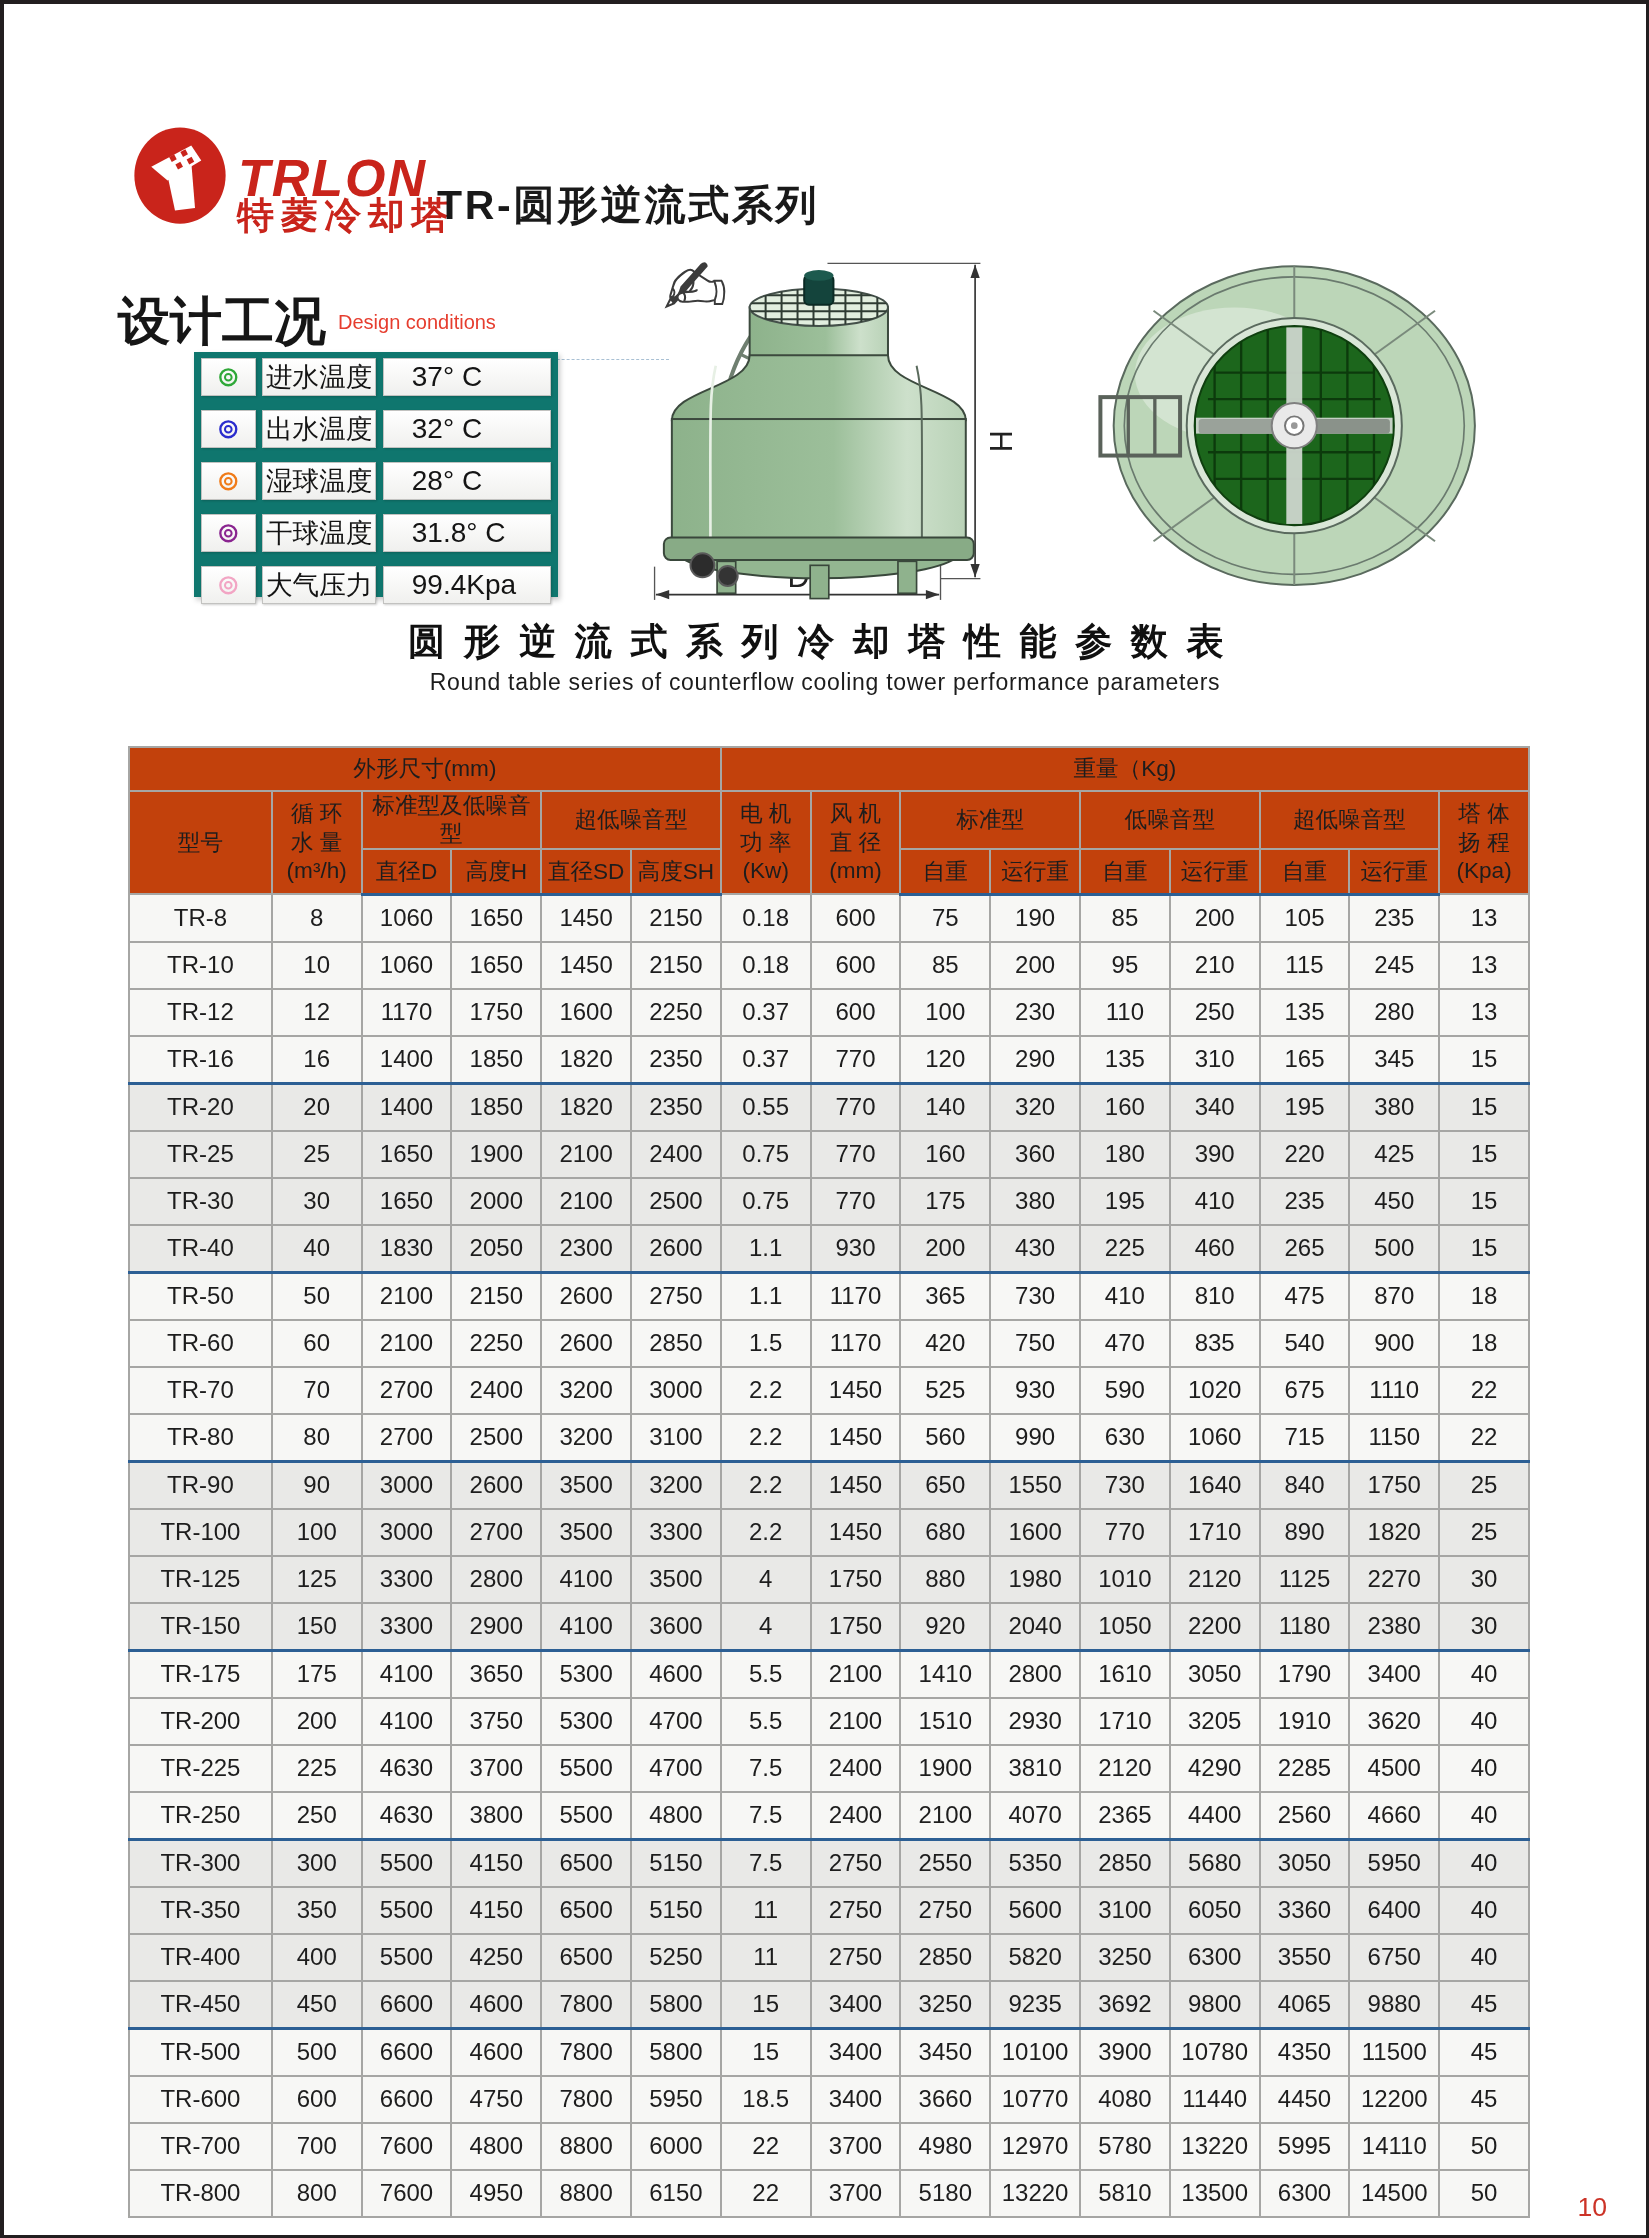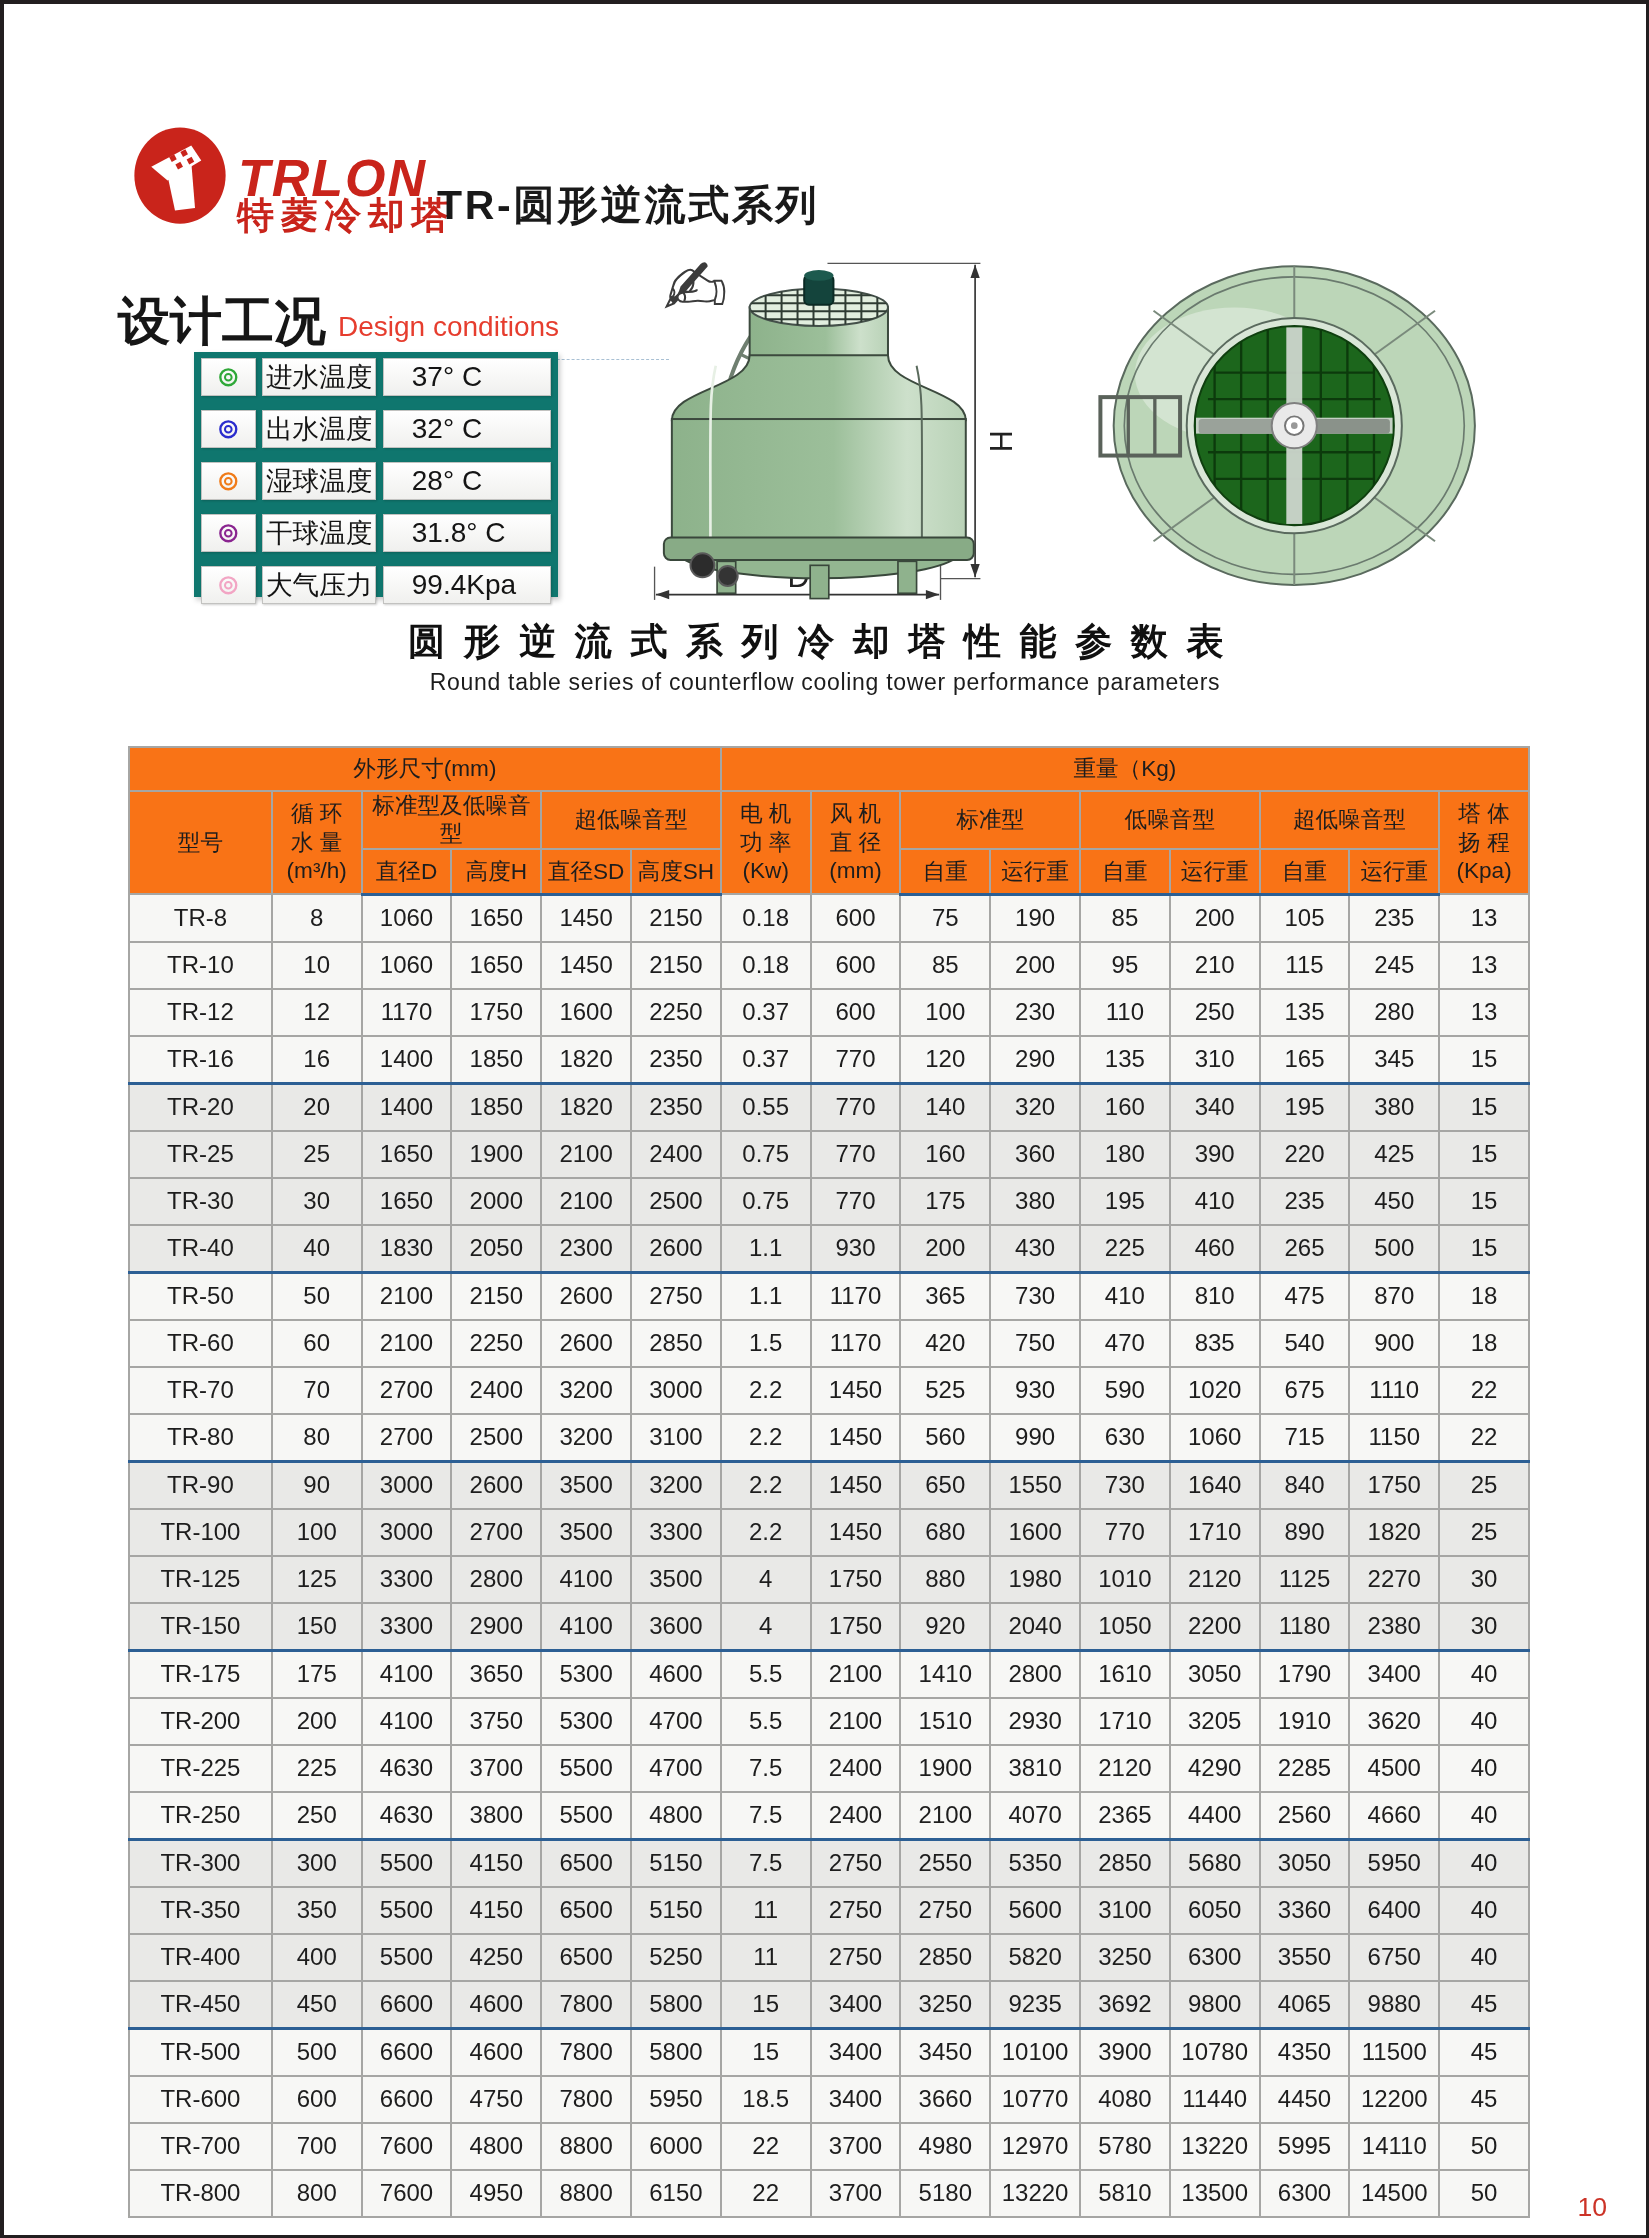--- a/index.html
+++ b/index.html
@@ -20,21 +20,21 @@
   .brand-sub{
     position:absolute;left:233px;top:187px;font-size:37px;font-weight:700;
     color:#c9241b;letter-spacing:6.6px;
   }
   .series-title{
     position:absolute;left:433px;top:174px;font-size:41px;font-weight:700;
     color:#191919;letter-spacing:2.7px;
   }
   
   .dc-heading-cn{position:absolute;left:114px;top:283px;font-size:52px;font-weight:600;color:#161616;}
-  .dc-heading-en{position:absolute;left:334px;top:307px;font-size:28px;color:#e63d2e;}
+  .dc-heading-en{position:absolute;left:334px;top:307px;font-size:20px;color:#e63d2e;}
   .dc-underline{position:absolute;left:329px;top:355px;width:336px;border-top:1.3px dashed #a9c0d4;}
   .pen-icon{position:absolute;left:659px;top:239px;font-size:78px;color:#3b3b3b;}
   .dc-panel{
     position:absolute;left:190px;top:348px;width:364px;height:245px;box-sizing:border-box;
     background:#0f766e;box-shadow:2px 2.7px 5.3px rgba(0,0,0,.22);
     padding:6px 6.6px;display:flex;flex-direction:column;gap:14px;
   }
   .dc-row{display:flex;gap:6.6px;flex:1;}
   .dc-cell{
     background:linear-gradient(180deg,#ffffff,#f0f0ee);
@@ -57,21 +57,21 @@
     font-size:23px;color:#1c1c1c;letter-spacing:0.7px;
   }
   
   .perf-wrap{position:absolute;left:124px;top:742px;width:1402px;}
   table.perf{width:100%;border-collapse:collapse;table-layout:fixed;}
   table.perf th,table.perf td{
     border:2px solid #a6a6a4;text-align:center;vertical-align:middle;
     padding:0;color:#1d1d1d;overflow:hidden;
   }
   table.perf th{
-    background:#f97316;font-weight:500;font-size:22.6px;line-height:1.25;white-space:pre-line;
+    background:#c2410c;font-weight:500;font-size:22.6px;line-height:1.25;white-space:pre-line;
   }
   table.perf td{font-size:24px;height:45px;}
   tr.hrow1{height:44px;} tr.hrow2{height:45px;} tr.hrow3{height:45px;}
   thead tr.hrow3 th{border-bottom:3.3px solid #2c5f94;}
   tbody tr.shade-a td{background:#f7f7f5;}
   tbody tr.shade-b td{background:#e9e9e7;}
   tbody tr.group-end td{border-bottom:3.3px solid #2c5f94;}
   
   .page-number{position:absolute;right:39px;top:2188px;font-size:26.6px;color:#cc3327;}
 </style>

